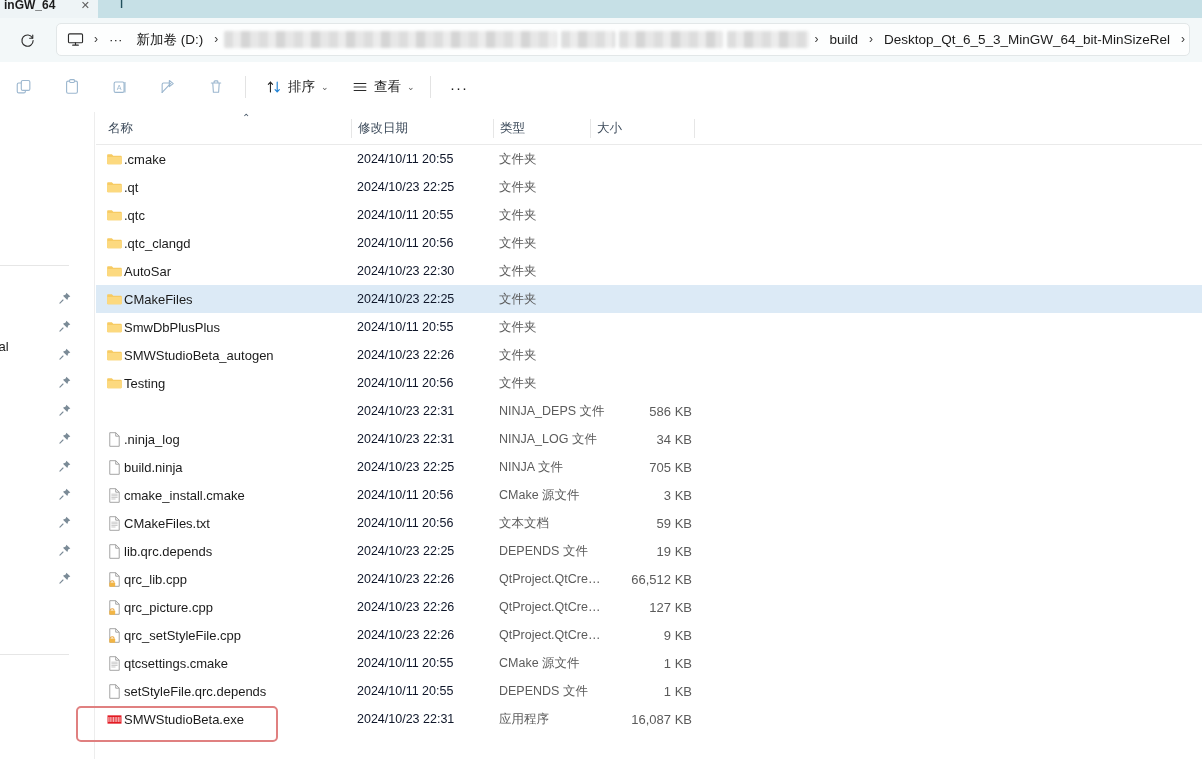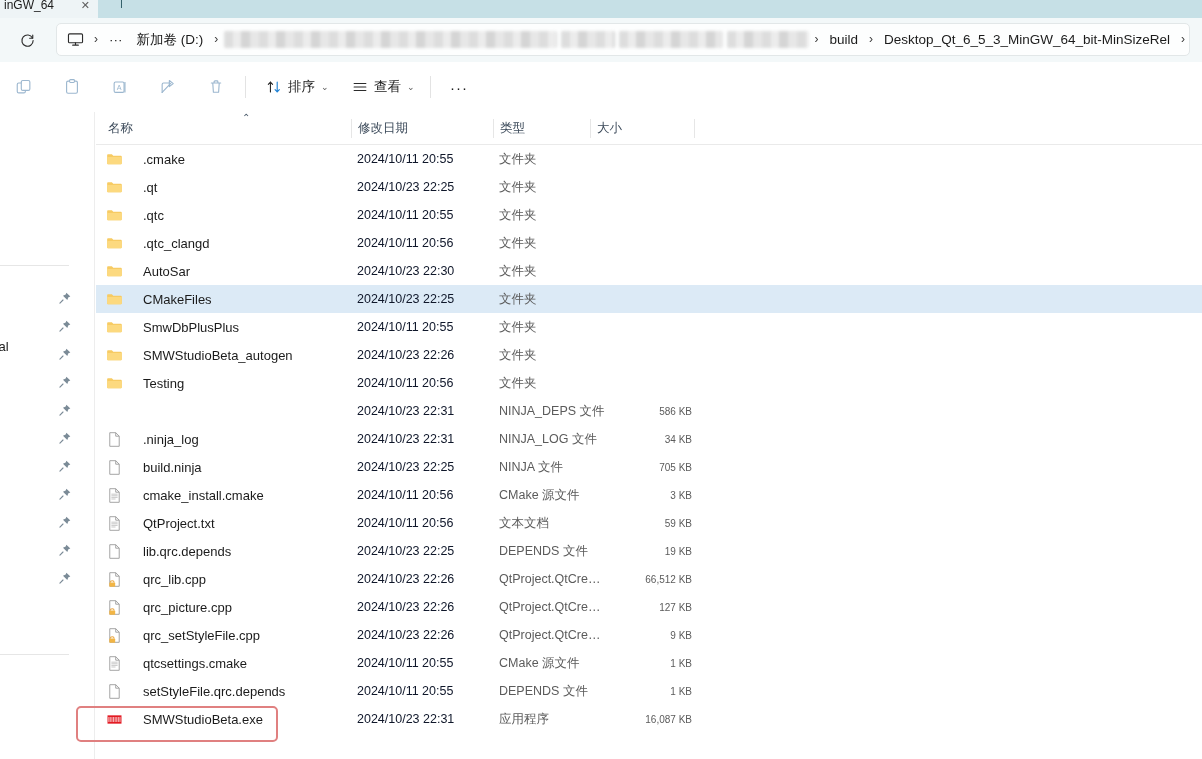--- a/index.html
+++ b/index.html
@@ -14,20 +14,21 @@
     position: relative;
     width: 1202px; height: 759px;
     background: #ffffff;
   }
 
   
   .tabstrip {
     position: absolute; left: 0; top: 0; width: 1202px; height: 18px;
     background: #eef4f6;
     overflow: hidden;
+    font-weight: bold;
   }
   .tab-inactive {
     position: absolute; left: 0; top: -8px;
     width: 96px; height: 26px;
     background: #eef4f6;
     color: #1b1b1b;
     font-size: 12px;
     line-height: 26px;
     padding-left: 4px;
     white-space: nowrap;
@@ -153,36 +154,36 @@
   }
 
   .rows { position: absolute; left: 0; top: 33px; width: 1106px; }
   .row {
     position: relative; height: 28px; width: 1106px;
     display: flex; align-items: center;
   }
   .row.selected { background: #dceaf6; }
   .row .c-name {
     position: absolute; left: 10px; width: 380px;
-    display: flex; align-items: center; gap: 20px;
+    display: flex; align-items: center; gap: 1px;
     font-size: 13px; color: #1b1b1b; white-space: nowrap;
   }
   .row .c-date {
     position: absolute; left: 261px; width: 140px;
     font-size: 12.5px; color: #0f172a; white-space: nowrap;
   }
   .row .c-type {
     position: absolute; left: 403px; width: 115px;
     font-size: 12.5px; color: #5b5b5b; white-space: nowrap;
     overflow: hidden; text-overflow: ellipsis;
   }
   .row .c-size {
     position: absolute; left: 500px; width: 96px;
     text-align: right;
-    font-size: 10px; color: #5b5b5b; white-space: nowrap;
+    font-size: 13px; color: #5b5b5b; white-space: nowrap;
   }
 
   .ico { width: 17px; height: 17px; flex: 0 0 17px; position: relative; }
 
   
   .annot {
     position: absolute;
     border: 2px solid #e08080;
     border-radius: 5px;
     pointer-events: none;
@@ -527,21 +528,21 @@
           <div class="c-type">CMake 源文件</div>
           <div class="c-size">3 KB</div>
         </div>
         <div class="row">
           <div class="c-name">
             <span class="ico"><svg width="17" height="17" viewBox="0 0 18 18">
                 <path d="M4 1.8h6.3l3.7 3.7v10.7H4z" fill="#ffffff" stroke="#9a9a9a" stroke-width="0.95" stroke-linejoin="round"></path>
                 <path d="M10.3 1.8v3.7H14" fill="none" stroke="#9a9a9a" stroke-width="0.95" stroke-linejoin="round"></path>
                 <path d="M5.7 7.6h6.6M5.7 9.3h6.6M5.7 11h6.6M5.7 12.7h4.4" stroke="#b6b6b6" stroke-width="0.8"></path>
               </svg></span>
-            <span>QtProject.txt</span>
+            <span>CMakeFiles.txt</span>
           </div>
           <div class="c-date">2024/10/11 20:56</div>
           <div class="c-type">文本文档</div>
           <div class="c-size">59 KB</div>
         </div>
         <div class="row">
           <div class="c-name">
             <span class="ico"><svg width="17" height="17" viewBox="0 0 18 18">
                 <path d="M4 1.8h6.3l3.7 3.7v10.7H4z" fill="#ffffff" stroke="#9a9a9a" stroke-width="0.95" stroke-linejoin="round"></path>
                 <path d="M10.3 1.8v3.7H14" fill="none" stroke="#9a9a9a" stroke-width="0.95" stroke-linejoin="round"></path>

